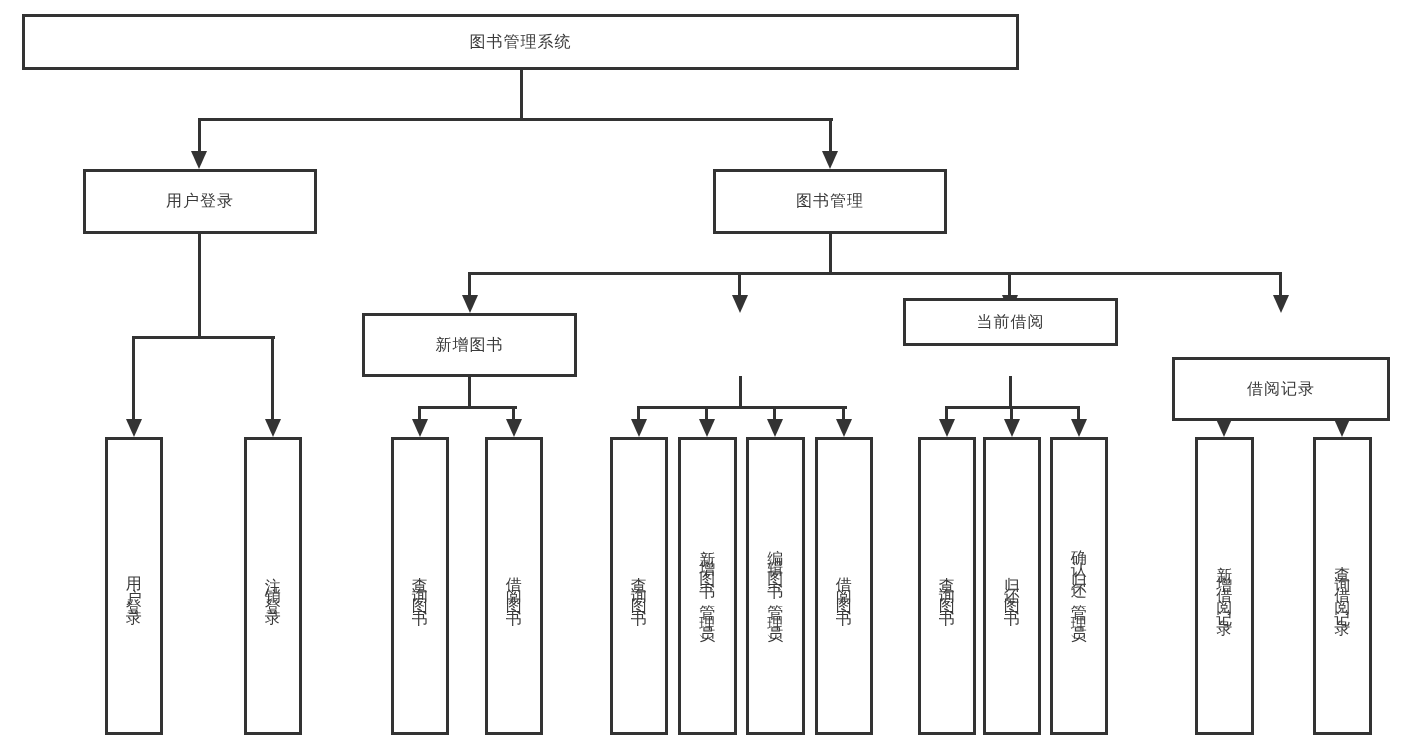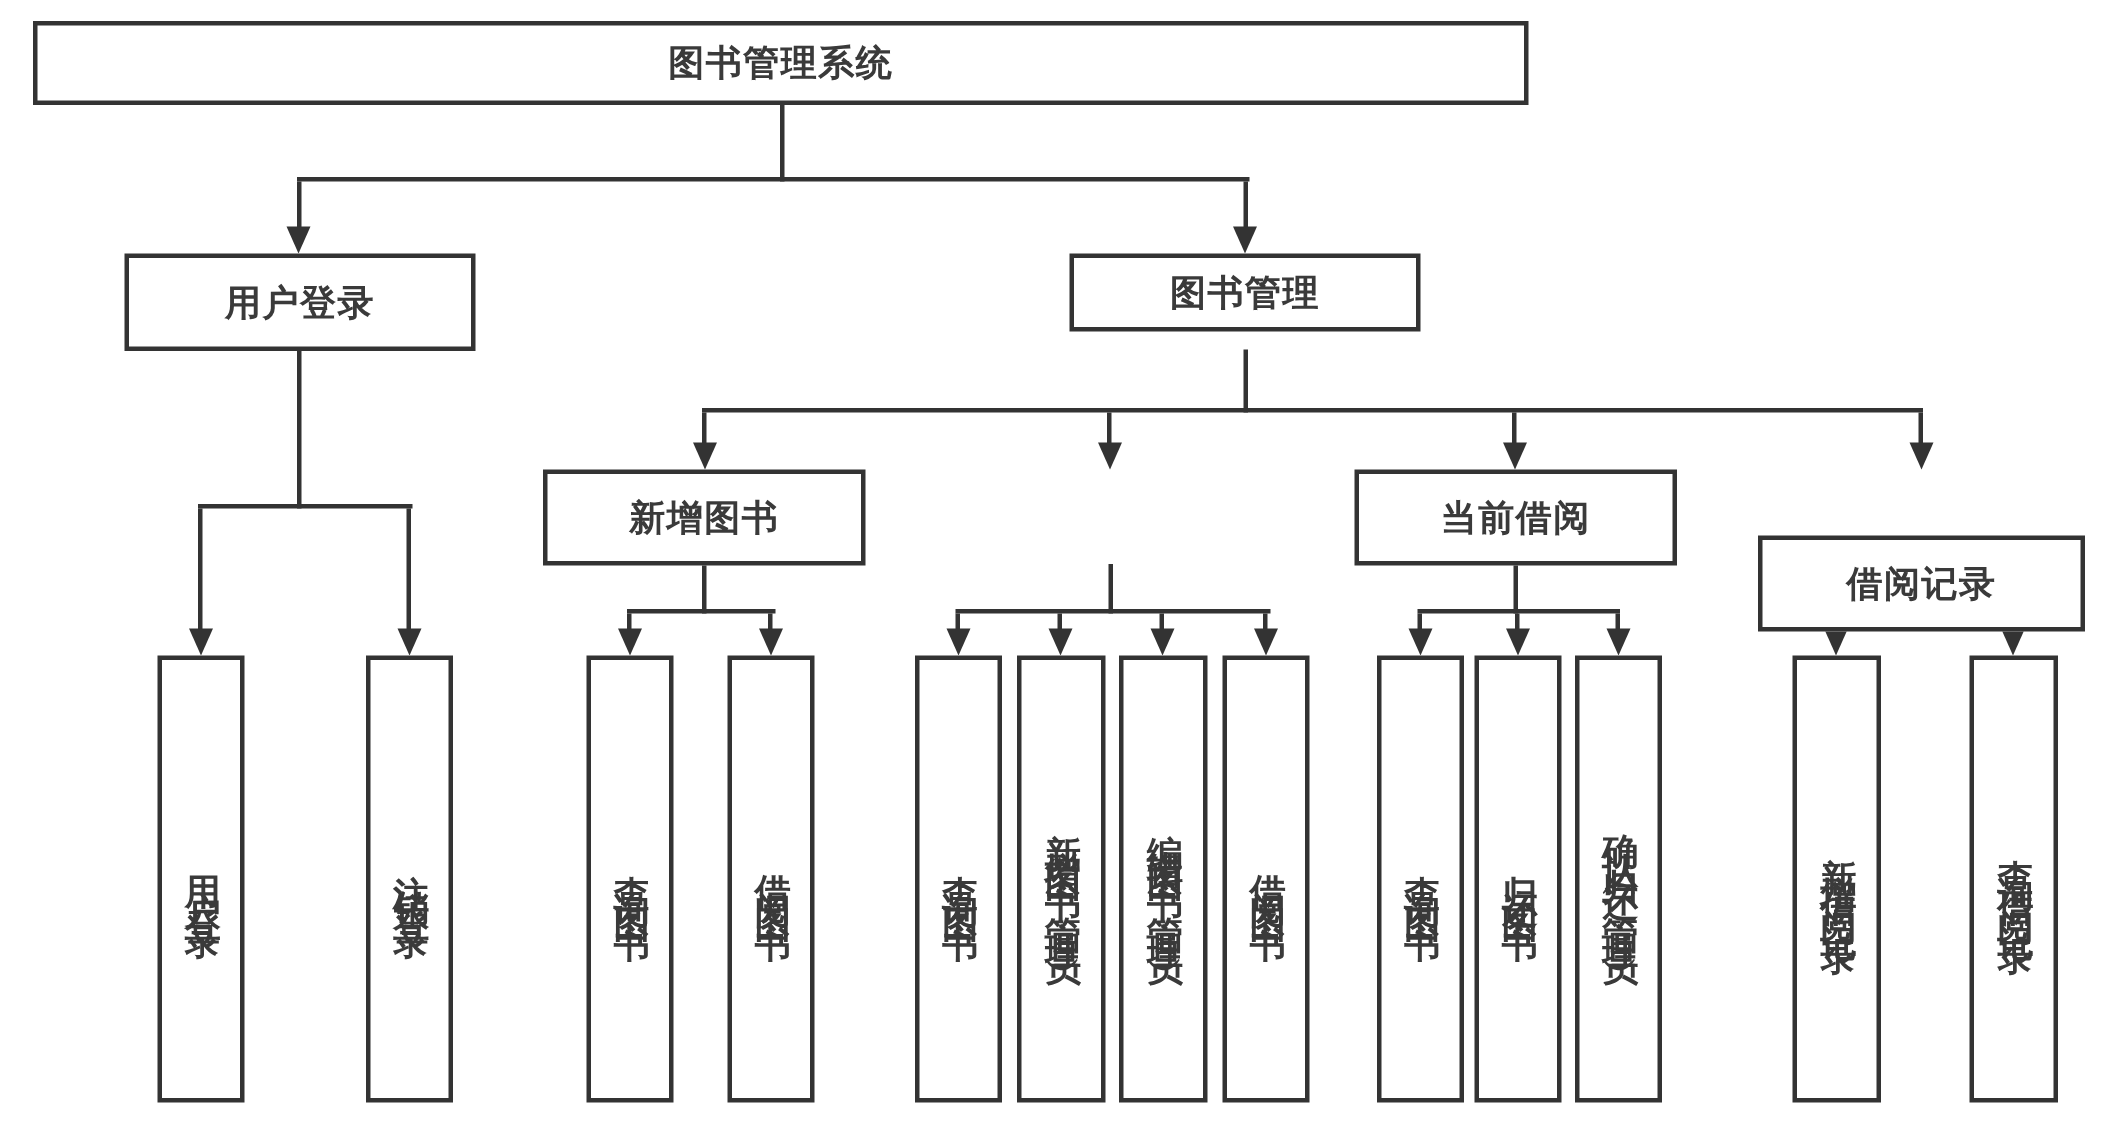--- a/index.html
+++ b/index.html
@@ -18,23 +18,22 @@
     overflow:hidden;
   }
   .node{
     position:absolute;
     box-sizing:border-box;
     border:3px solid var(--line);
     background:var(--bg);
     display:flex;
     align-items:center;
     justify-content:center;
-    font-size:24px;
+    font-size:16px;
     color:var(--text);
-    font-weight:bold;
   }
   .h-node span{letter-spacing:1px;white-space:nowrap;}
   .v-node span{
     writing-mode:vertical-rl;
     text-orientation:mixed;
     letter-spacing:11px;
     line-height:1.1;
     white-space:nowrap;
   }
   .line{position:absolute;background:var(--line);}
@@ -119,28 +118,28 @@
   <div class="arrow" style="left:1216px;top:419px;"></div>
   <div class="arrow" style="left:1334px;top:419px;"></div>
 
   <div class="node h-node" style="left:22px;top:14px;width:997px;height:56px;">
     <span>图书管理系统</span>
   </div>
 
   <div class="node h-node" style="left:83px;top:169px;width:234px;height:65px;">
     <span>用户登录</span>
   </div>
-  <div class="node h-node" style="left:713px;top:169px;width:234px;height:52px;">
+  <div class="node h-node" style="left:713px;top:169px;width:234px;height:65px;">
     <span>图书管理</span>
   </div>
 
   <div class="node h-node" style="left:362px;top:313px;width:215px;height:64px;">
     <span>新增图书</span>
   </div>
-  <div class="node h-node" style="left:903px;top:313px;width:215px;height:64px;align-items:center;">
+  <div class="node h-node" style="left:903px;top:298px;width:215px;height:48px;align-items:center;">
     <span>当前借阅</span>
   </div>
   <div class="node h-node" style="left:1172px;top:313px;width:218px;height:64px;margin-top:44px;">
     <span>借阅记录</span>
   </div>
 
   <div class="node v-node" style="left:105px;top:437px;width:58px;height:298px;">
     <span>用户登录</span>
   </div>
   <div class="node v-node" style="left:244px;top:437px;width:58px;height:298px;">

